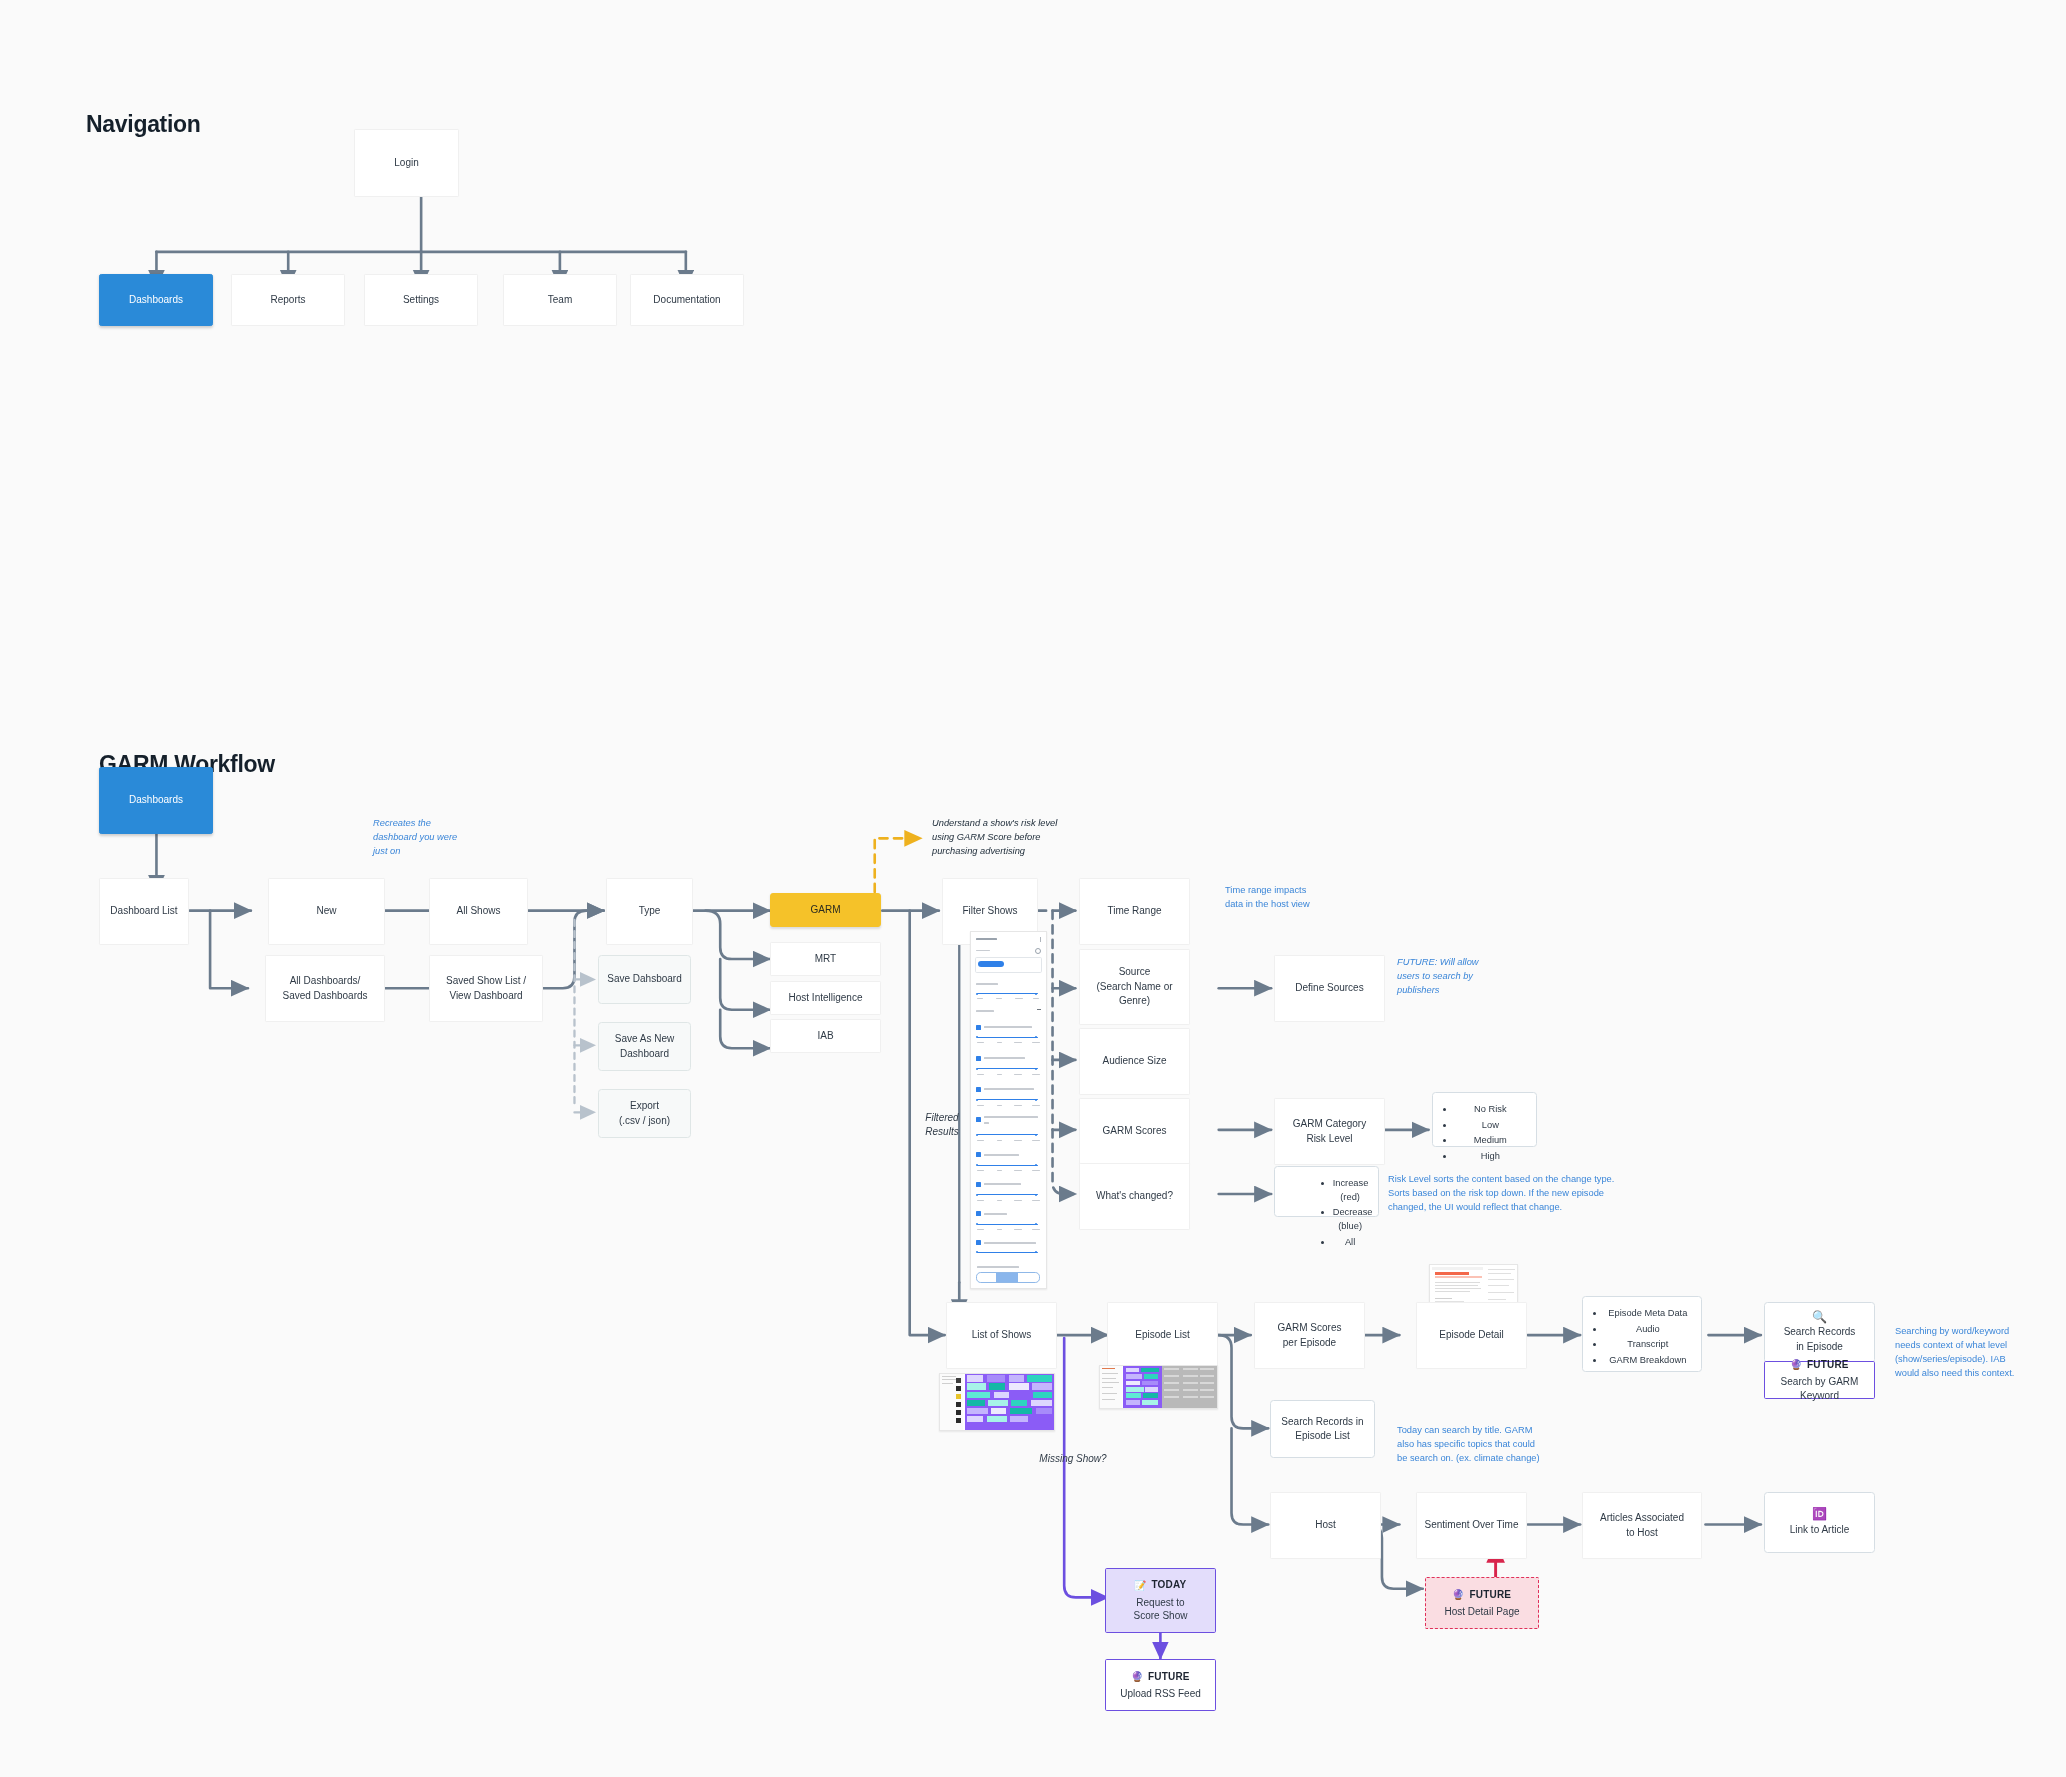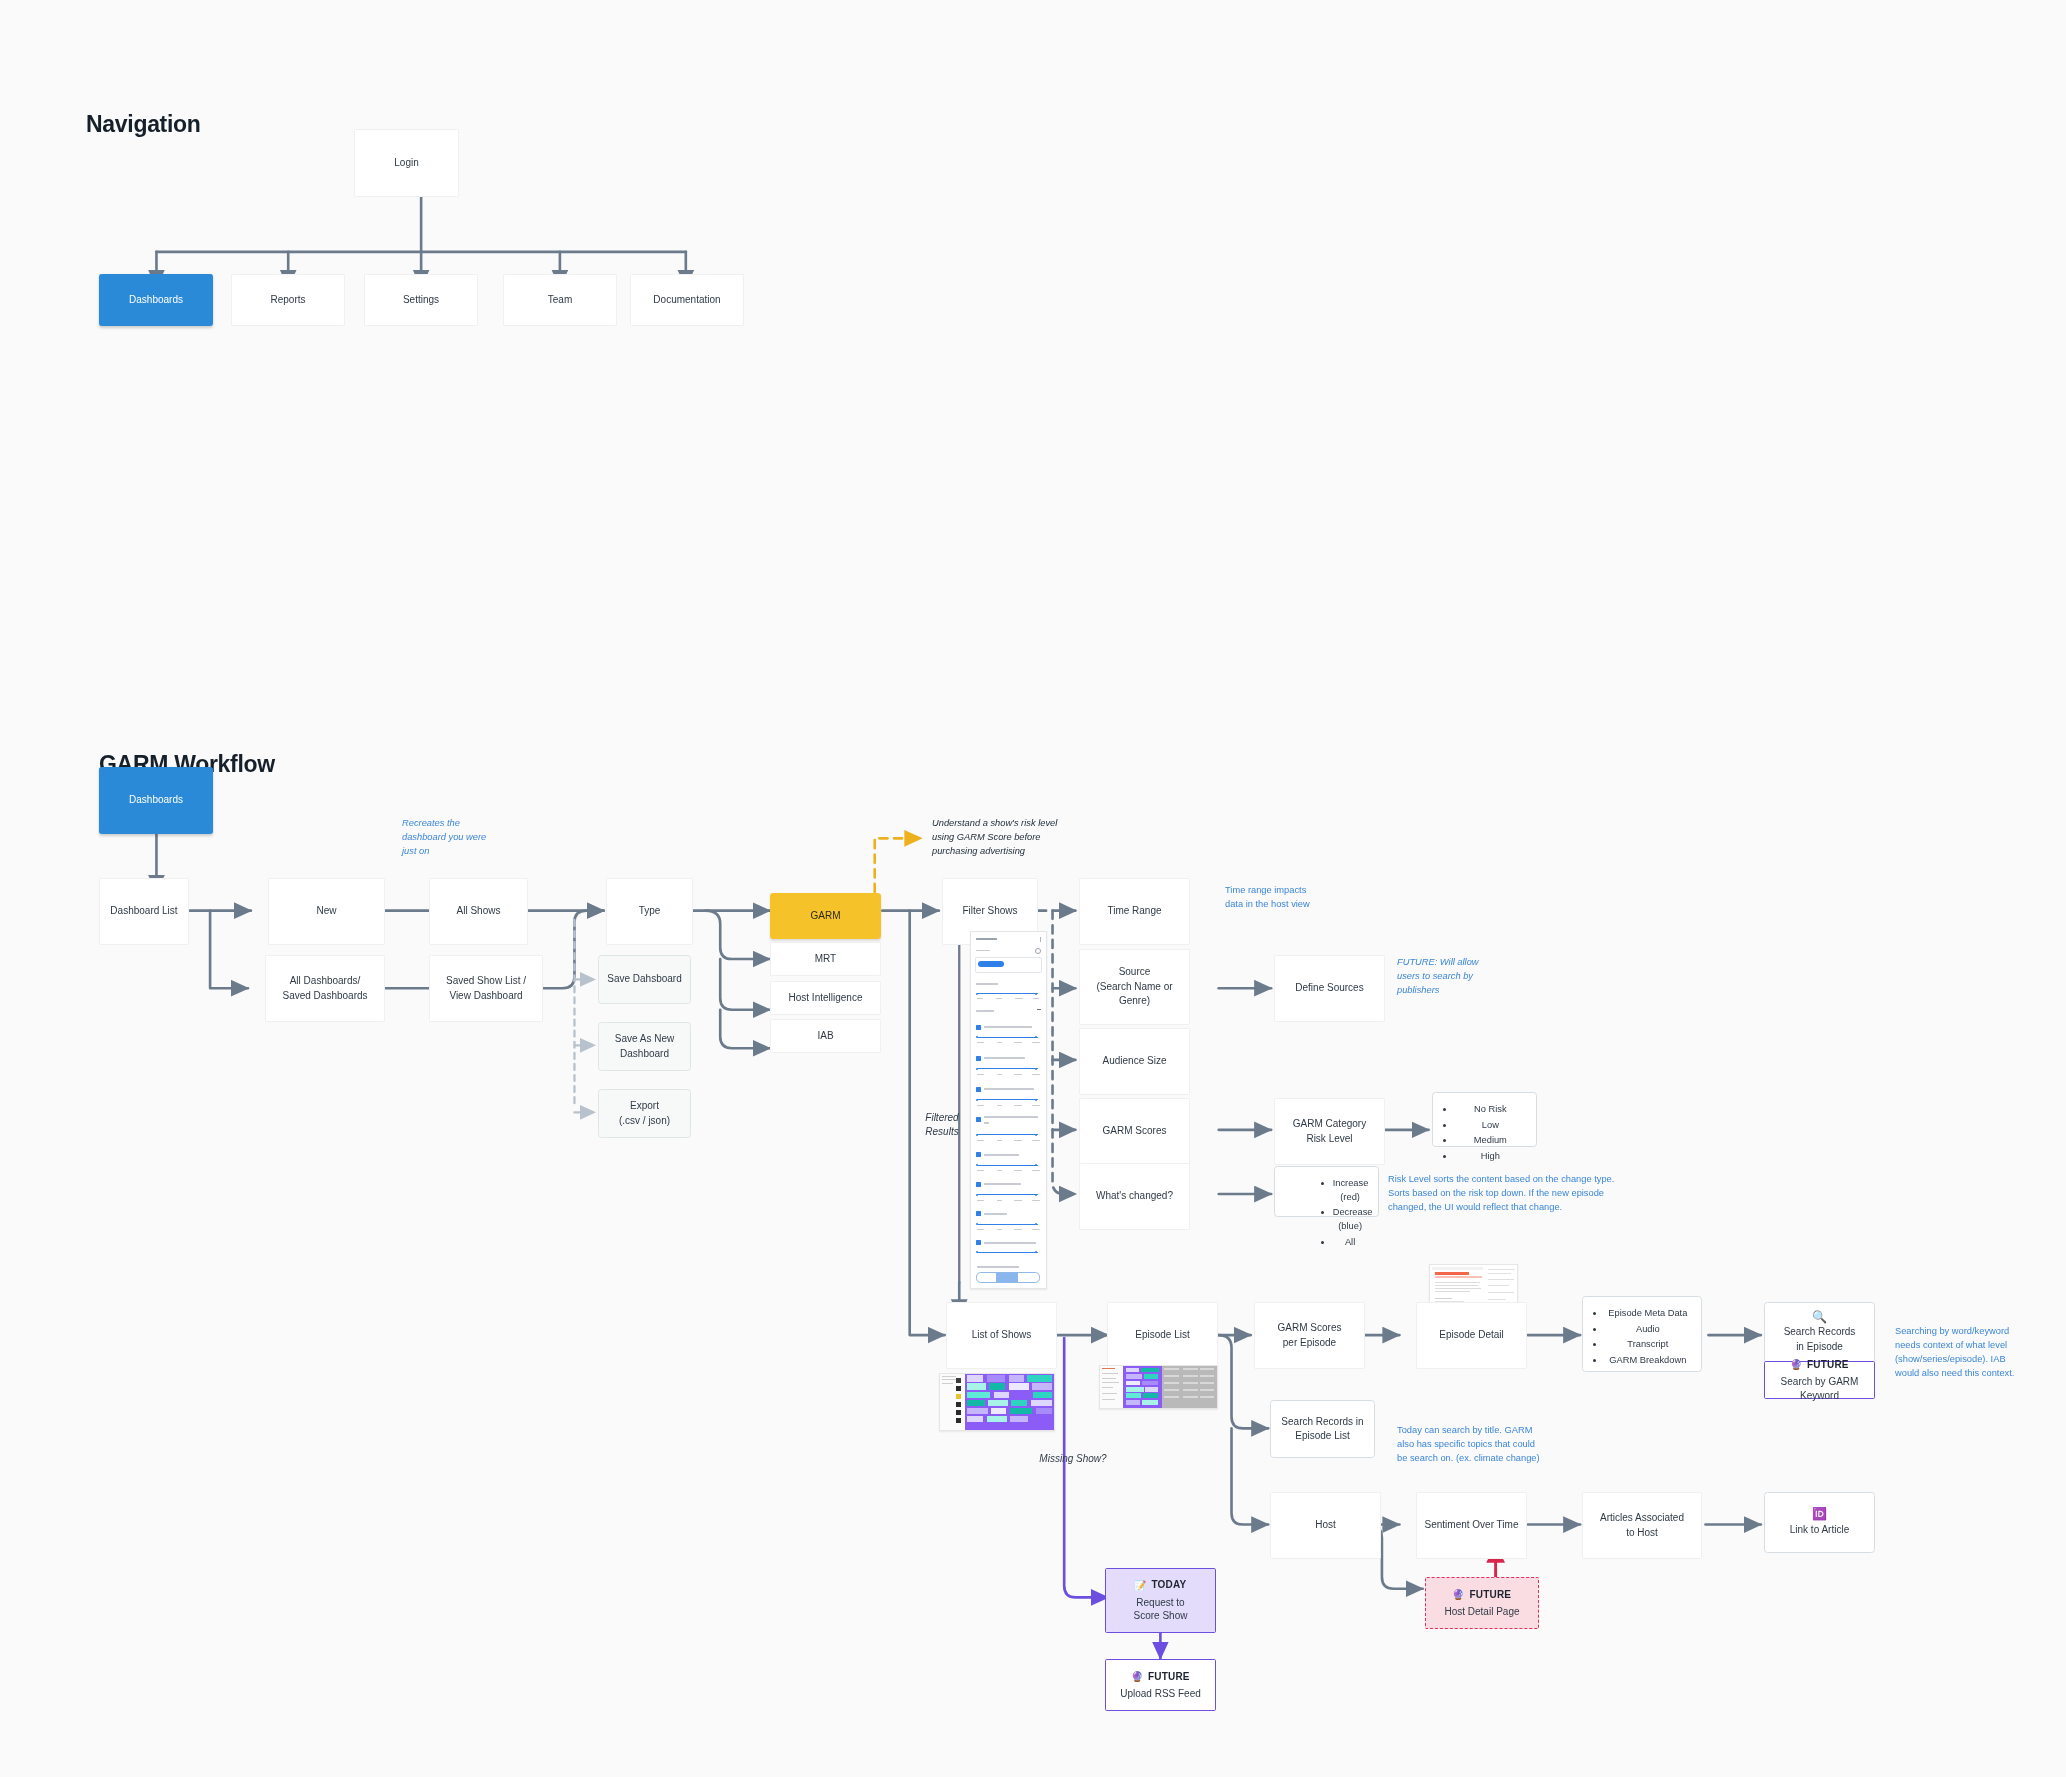--- a/index.html
+++ b/index.html
@@ -312,21 +312,21 @@
   </div>
   <div class="node soft" style="left:598px;top:1022px;width:93px;height:49px;white-space:pre-line;">
     <span>Save As New
 Dashboard</span>
   </div>
   <div class="node soft" style="left:598px;top:1089px;width:93px;height:49px;white-space:pre-line;">
     <span>Export
 (.csv / json)</span>
   </div>
 
-  <div class="node accent-yellow" style="left:770px;top:893px;width:111px;height:46px;">
+  <div class="node accent-yellow" style="left:770px;top:893px;width:111px;height:34px;">
     <span>GARM</span>
   </div>
   <div class="node plain" style="left:770px;top:942px;width:111px;height:34px;">
     <span>MRT</span>
   </div>
   <div class="node plain" style="left:770px;top:981px;width:111px;height:34px;">
     <span>Host Intelligence</span>
   </div>
   <div class="node plain" style="left:770px;top:1019px;width:111px;height:34px;">
     <span>IAB</span>
@@ -657,21 +657,21 @@
   </div>
 
   <div class="node future-pink" style="left:1425px;top:1577px;width:114px;height:52px;">
     <div class="badge-line">
       <span class="emoji">🔮</span>
       <span>FUTURE</span>
     </div>
     <div class="badge-sub">Host Detail Page</div>
   </div>
 
-  <div class="note italic" style="left:373px;top:816px;width:122px;white-space:pre-line;margin-left:29px;">Recreates the
+  <div class="note italic" style="left:373px;top:816px;width:122px;white-space:pre-line;">Recreates the
 dashboard you were
 just on</div>
 
   <div class="note italic" style="left:932px;top:816px;width:175px;white-space:pre-line;color:#22303d;">Understand a show's risk level
 using GARM Score before
 purchasing advertising</div>
 
   <div class="note" style="left:1225px;top:883px;width:152px;white-space:pre-line;">Time range impacts
 data in the host view</div>
 

